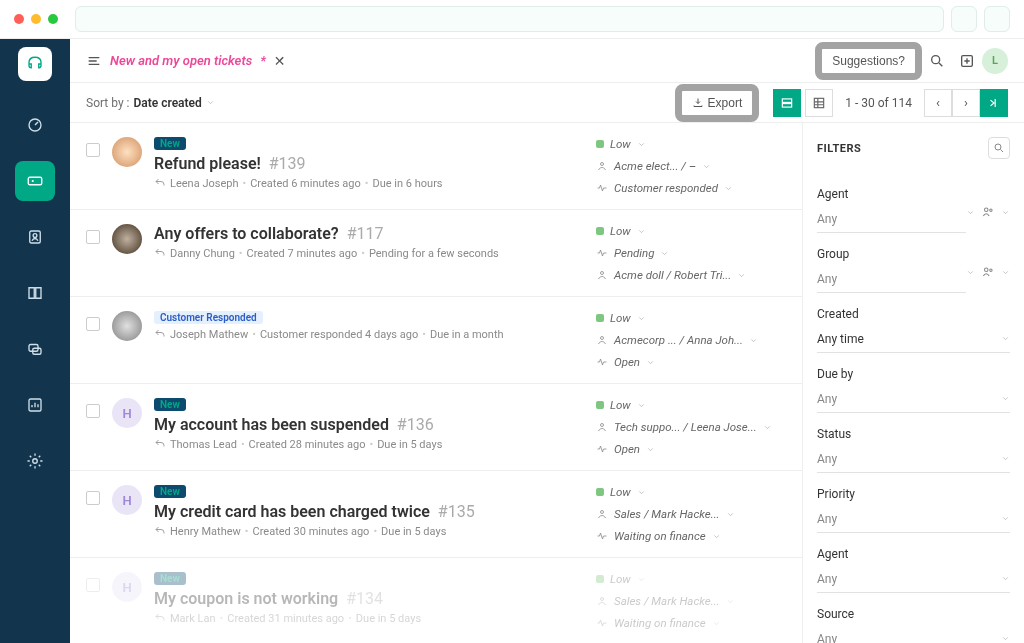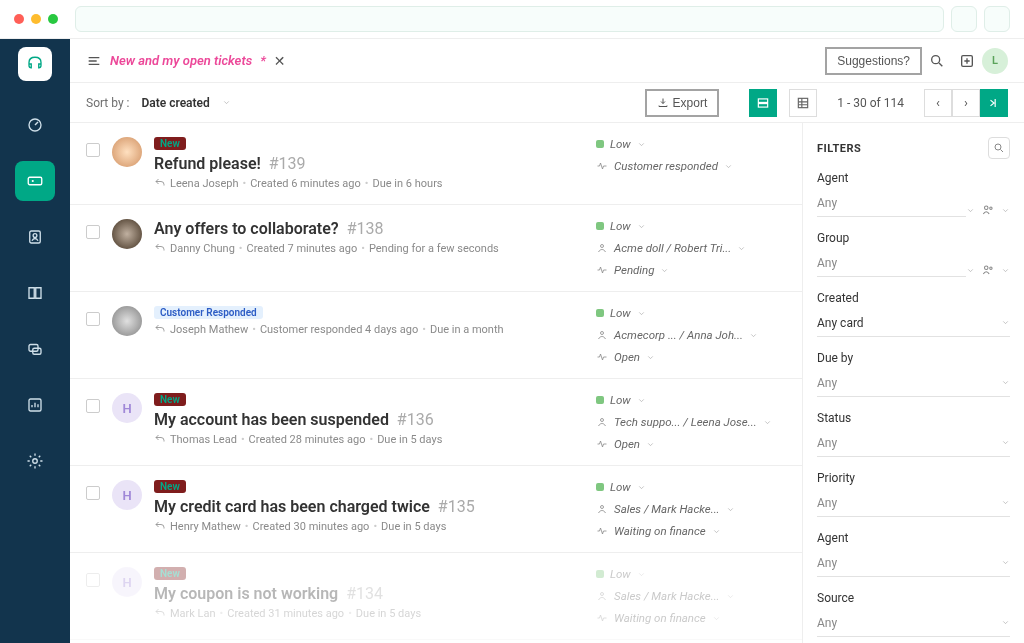--- a/index.html
+++ b/index.html
@@ -21,58 +21,58 @@
 .sidebar .navitem { width:40px; height:40px; border-radius:8px; display:flex; align-items:center; justify-content:center; color:#cfdfe9; cursor:pointer; margin-bottom:10px;}
 .sidebar .navitem.active { background:#00a886; color:#fff; }
 .sbicon { width:18px; height:18px; stroke:currentColor; fill:none; stroke-width:1.8; }
 
 .main { flex:1; display:flex; flex-direction:column; min-width:0;}
 .toolbar { height:44px; display:flex; align-items:center; padding:0 16px; border-bottom:1px solid #eee; font-size:13px;}
 .toolbar .title { font-weight:600; font-style:italic; color:#ec4899; margin-left:8px;}
 .toolbar .ast { font-weight:600;}
 .toolbar .close { margin-left:8px; color:#555; cursor:pointer; font-size:14px;}
 .toolbar .spacer{flex:1;}
-.toolbtn { padding:5px 10px; border:2px solid #a3a3a3; border-radius:0; background:#fff; font-size:12px; color:#555; cursor:pointer; display:flex; align-items:center; gap:4px;text-align:right; }
+.toolbtn { padding:5px 10px; border:7px solid #a3a3a3; border-radius:8px; background:#fff; font-size:12px; color:#555; cursor:pointer; display:flex; align-items:center; gap:4px;text-align:right; }
 .iconbtn { width:30px; height:30px; display:flex; align-items:center; justify-content:center; color:#555; cursor:pointer; border-radius:4px;}
 .avatar-sm { width:26px; height:26px; border-radius:50%; background:#d7f0d9; display:flex; align-items:center; justify-content:center; color:#5aa35a; font-size:11px; font-weight:600;}
 
-.sortbar { height:40px; display:flex; align-items:center; padding:0 16px; border-bottom:1px solid #eee; font-size:12px; color:#6f6f6f; gap:12px;}
+.sortbar { height:40px; display:flex; align-items:center; padding:0 16px; border-bottom:1px solid #eee; font-size:12px; color:#6f6f6f; gap:4px;}
 .sortbar .spacer{flex:1;}
 .sortbar .sortval{font-weight:600; color:#333;}
 .viewbtn { width:28px; height:28px; border:1px solid #ddd; display:flex; align-items:center; justify-content:center; cursor:pointer; background:#fff;}
 .viewbtn.active { background:#00a886; color:#fff; border-color:#00a886;}
 .pagegrp{display:flex; gap:0;}
 .pagegrp .pg{ width:28px; height:28px; border:1px solid #ddd; display:flex; align-items:center; justify-content:center; cursor:pointer; background:#fff; font-size:13px; color:#555;}
 .pagegrp .pg.next{ background:#00a886; color:#fff; border-color:#00a886;}
 .rangetxt{font-size:12px; color:#555; margin:0 8px;}
 
 .body { flex:1; display:flex; min-height:0;}
 .list { flex:1; overflow:hidden; }
 .filters { width:222px; border-left:1px solid #eee; padding:14px 14px; font-size:12px; color:#555; overflow:hidden;}
-.filters .fhead { display:flex; align-items:center; justify-content:space-between; margin-bottom:12px;}
+.filters .fhead { display:flex; align-items:center; justify-content:space-between; margin-bottom:28px;}
 .filters .fhead .ftitle { font-size:11px; font-weight:700; letter-spacing:.5px; color:#333;}
 .ficon { width:22px; height:22px; border:1px solid #ddd; border-radius:4px; display:flex; align-items:center; justify-content:center; color:#888;}
 .fgroup { margin-bottom:14px; }
 .fgroup .flabel { font-size:12px; color:#333; margin-bottom:4px;}
 .fgroup .fval { height:28px; border-bottom:1px solid #e2e2e2; display:flex; align-items:center; justify-content:space-between; color:#888; font-size:12px;}
 .fgroup .fval.dark { color:#333;}
 .fgroup .fside { display:flex; gap:6px; align-items:center;}
-.fwrap { display:flex; gap:0; align-items:flex-end;}
+.fwrap { display:flex; gap:0; align-items:flex-start;}
 
 .ticket { display:flex; padding:14px 16px; border-bottom:1px solid #eee; gap:12px;}
 .ticket .chk { width:14px; height:14px; border:1px solid #ccc; border-radius:2px; margin-top:6px;}
 .ticket .av { width:30px; height:30px; border-radius:50%; background:#d7d0f0; display:flex; align-items:center; justify-content:center; font-size:13px; font-weight:600; color:#7a5fc7;}
 .ticket .av.img1{ background:#ffd; background:radial-gradient(circle,#ffe0c0,#d09060);}
 .ticket .av.img2{ background:radial-gradient(circle,#c0b0a0,#403020);}
 .ticket .av.img3{ background:radial-gradient(circle,#e0e0e0,#808080);}
 .ticket .av.purple{ background:#eae4f7; color:#a088d8;}
 .ticket .left { flex:1; min-width:0;}
 .ticket .tags { display:flex; gap:6px; margin-bottom:4px;}
 .tag { font-size:10px; padding:1px 6px; border-radius:3px; font-weight:600;}
-.tag.green { background:#7f1d1d; color:#00a886;}
+.tag.green { background:#0c4a6e; color:#00a886;}
 .tag.blue { background:#e4f0fd; color:#2c5cc5;}
 .ticket .subj { font-size:16px; font-weight:600; color:#333;}
 .ticket .subj .tid { color:#aaa; font-weight:400; margin-left:4px;}
 .ticket .meta { font-size:11px; color:#8a8a8a; margin-top:4px; display:flex; gap:4px;}
 .ticket .meta .sep{color:#ccc;}
 .ticket .right { width:190px; display:flex; flex-direction:column; gap:8px; font-size:11.5px; color:#666;font-style:italic;}
 .rline { display:flex; align-items:center; gap:6px;}
 .pri-dot { width:8px; height:8px; background:#7fc780; border-radius:2px;}
 .tiny-icon { width:12px; height:12px; stroke:#888; fill:none; stroke-width:1.6;}
 .chev { width:9px; height:9px; stroke:#aaa; fill:none; stroke-width:1.8;}
@@ -236,35 +236,45 @@
     <div class="right">
       <div class="rline">
         <span class="pri-dot"></span>
         <span>Low</span>
         <svg class="chev" viewBox="0 0 24 24">
                   <path d="M6 9l6 6 6-6"></path>
                 </svg>
       </div>
       <div class="rline">
         <svg class="tiny-icon" viewBox="0 0 24 24">
+                  <circle cx="12" cy="8" r="3"></circle>
+                  <path d="M5 20c2-4 5-5 7-5s5 1 7 5"></path>
+                </svg>
+        <span>Acme elect... / –</span>
+        <svg class="chev" viewBox="0 0 24 24">
+                  <path d="M6 9l6 6 6-6"></path>
+                </svg>
+      </div>
+      <div class="rline">
+        <svg class="tiny-icon" viewBox="0 0 24 24">
                   <path d="M3 12h4l2-6 4 12 2-6h6"></path>
                 </svg>
         <span>Customer responded</span>
         <svg class="chev" viewBox="0 0 24 24">
                   <path d="M6 9l6 6 6-6"></path>
                 </svg>
       </div>
     </div>
           </div>
           <div class="ticket ">
     <div class="chk"></div>
     <div class="av img2"></div>
     <div class="left">
 
-      <div class="subj">Any offers to collaborate?<span class="tid"> #138</span></div>
+      <div class="subj">Any offers to collaborate?<span class="tid"> #117</span></div>
       <div class="meta">
         <svg class="tiny-icon" viewBox="0 0 24 24">
                   <path d="M9 14 4 9l5-5M4 9h10a6 6 0 0 1 6 6v2"></path>
                 </svg>
         <span>Danny Chung</span>
         <span class="sep">•</span>
         <span>Created 7 minutes ago</span>
         <span class="sep">•</span>
         <span>Pending for a few seconds</span>
       </div>
@@ -272,33 +282,33 @@
     <div class="right">
       <div class="rline">
         <span class="pri-dot"></span>
         <span>Low</span>
         <svg class="chev" viewBox="0 0 24 24">
                   <path d="M6 9l6 6 6-6"></path>
                 </svg>
       </div>
       <div class="rline">
         <svg class="tiny-icon" viewBox="0 0 24 24">
+                  <path d="M3 12h4l2-6 4 12 2-6h6"></path>
+                </svg>
+        <span>Pending</span>
+        <svg class="chev" viewBox="0 0 24 24">
+                  <path d="M6 9l6 6 6-6"></path>
+                </svg>
+      </div>
+      <div class="rline">
+        <svg class="tiny-icon" viewBox="0 0 24 24">
                   <circle cx="12" cy="8" r="3"></circle>
                   <path d="M5 20c2-4 5-5 7-5s5 1 7 5"></path>
                 </svg>
         <span>Acme doll / Robert Tri...</span>
-        <svg class="chev" viewBox="0 0 24 24">
-                  <path d="M6 9l6 6 6-6"></path>
-                </svg>
-      </div>
-      <div class="rline">
-        <svg class="tiny-icon" viewBox="0 0 24 24">
-                  <path d="M3 12h4l2-6 4 12 2-6h6"></path>
-                </svg>
-        <span>Pending</span>
         <svg class="chev" viewBox="0 0 24 24">
                   <path d="M6 9l6 6 6-6"></path>
                 </svg>
       </div>
     </div>
           </div>
           <div class="ticket ">
     <div class="chk"></div>
     <div class="av img3"></div>
     <div class="left">
@@ -543,21 +553,21 @@
                   <svg class="chev" viewBox="0 0 24 24">
                     <path d="M6 9l6 6 6-6"></path>
                   </svg>
                 </div>
     </div>
             </div>
             <div class="fgroup">
     <div class="flabel">Created</div>
     <div class="fwrap">
       <div class="fval dark" style="flex:1">
-        <span>Any card</span>
+        <span>Any time</span>
         <svg class="chev" viewBox="0 0 24 24">
                     <path d="M6 9l6 6 6-6"></path>
                   </svg>
       </div>
 
     </div>
             </div>
             <div class="fgroup">
     <div class="flabel">Due by</div>
     <div class="fwrap">

